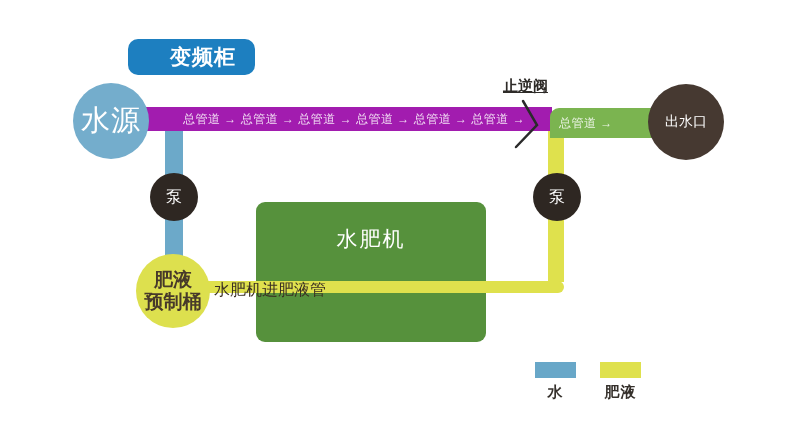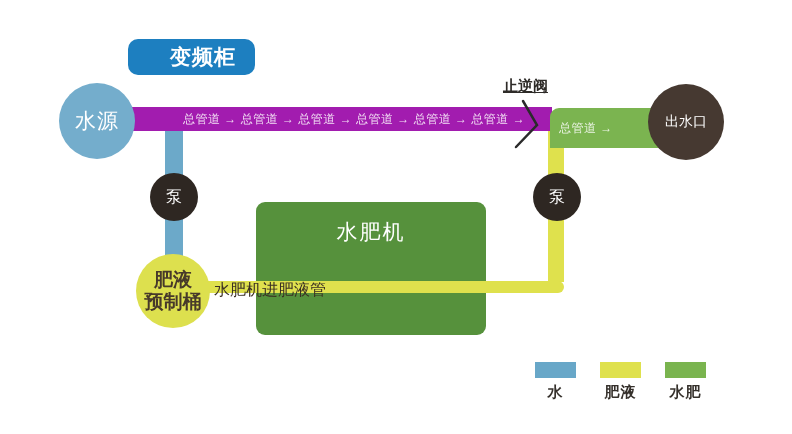--- a/index.html
+++ b/index.html
@@ -10,39 +10,39 @@
   .abs{position:absolute;}
   
   .cabinet{
     left:128px;top:39px;width:104px;height:36px;border-radius:10px;
     color:#fff;font-size:21px;font-weight:bold;display:flex;align-items:center;justify-content:center;
     z-index:6;letter-spacing:1px;padding-left:23px;
   }
   
   .pipe{display:flex;align-items:center;}
   .pipe-main-water{left:95px;top:107px;width:457px;height:24px;z-index:3;}
-  .pipe-main-mix{left:550px;top:108px;width:136px;height:40px;z-index:4;border-radius:9px 0 0 0;}
+  .pipe-main-mix{left:550px;top:108px;width:136px;height:30px;z-index:4;border-radius:9px 0 0 0;}
   .pipe-label{
     font-size:12px;color:rgba(255,255,255,0.85);white-space:nowrap;overflow:hidden;
     letter-spacing:0.5px;
   }
   .pipe-main-water .pipe-label{padding-left:88px;}
   .pipe-main-mix .pipe-label{padding-left:9px;}
   .pipe-v-water{left:165px;top:125px;width:18px;height:132px;z-index:2;}
   .pipe-v-fert{left:548px;top:122px;width:16px;height:160px;z-index:2;}
   .pipe-h-fert{left:205px;top:281px;width:359px;height:12px;z-index:3;border-radius:0 6px 6px 0;}
   
   .machine{
     left:256px;top:202px;width:230px;height:132px;border-radius:9px;z-index:1;
-    color:#fff;font-size:21px;text-align:center;padding-top:1px;
+    color:#fff;font-size:21px;text-align:center;padding-top:8px;
   }
   .machine .machine-label{display:block;margin-top:15px;letter-spacing:2px;}
   
   .circle{border-radius:50%;display:flex;align-items:center;justify-content:center;color:#fff;}
-  .water-source{left:59px;top:83px;width:76px;height:76px;font-size:21px;z-index:5;letter-spacing:1px;}
+  .water-source{left:73px;top:83px;width:76px;height:76px;font-size:29px;z-index:5;letter-spacing:1px;}
   .outlet{left:648px;top:84px;width:76px;height:76px;font-size:14px;z-index:5;}
   .pump{width:48px;height:48px;font-size:16px;z-index:5;}
   .pump-left{left:150px;top:173px;}
   .pump-right{left:533px;top:173px;}
   .barrel{
     left:136px;top:254px;width:74px;height:74px;z-index:5;
     color:#47392a;font-size:19px;font-weight:bold;flex-direction:column;line-height:1.18;text-align:center;
   }
   
   .valve-label{left:503px;top:77px;font-size:15px;font-weight:bold;color:#2e2b28;z-index:6;white-space:nowrap;text-decoration:underline;}
@@ -101,19 +101,15 @@
 
   <div class="abs legend">
     <div class="legend-item">
       <div class="legend-swatch" style="background-color: rgb(104, 167, 200);"></div>
       <div class="legend-label">水</div>
     </div>
     <div class="legend-item">
       <div class="legend-swatch" style="background-color: rgb(223, 225, 77);"></div>
       <div class="legend-label">肥液</div>
     </div>
-    <div class="legend-item">
-      <div class="legend-swatch" style="background-color: rgb(122, 180, 79);"></div>
-      <div class="legend-label">水肥</div>
-    </div>
   </div>
 
 </div>
 
 </body></html>

